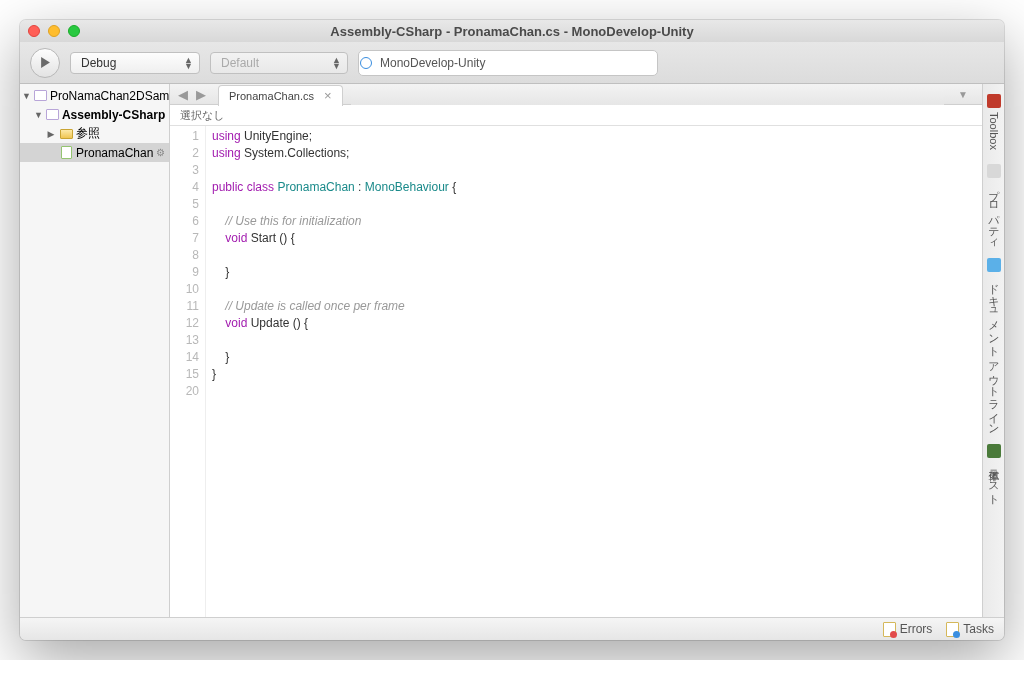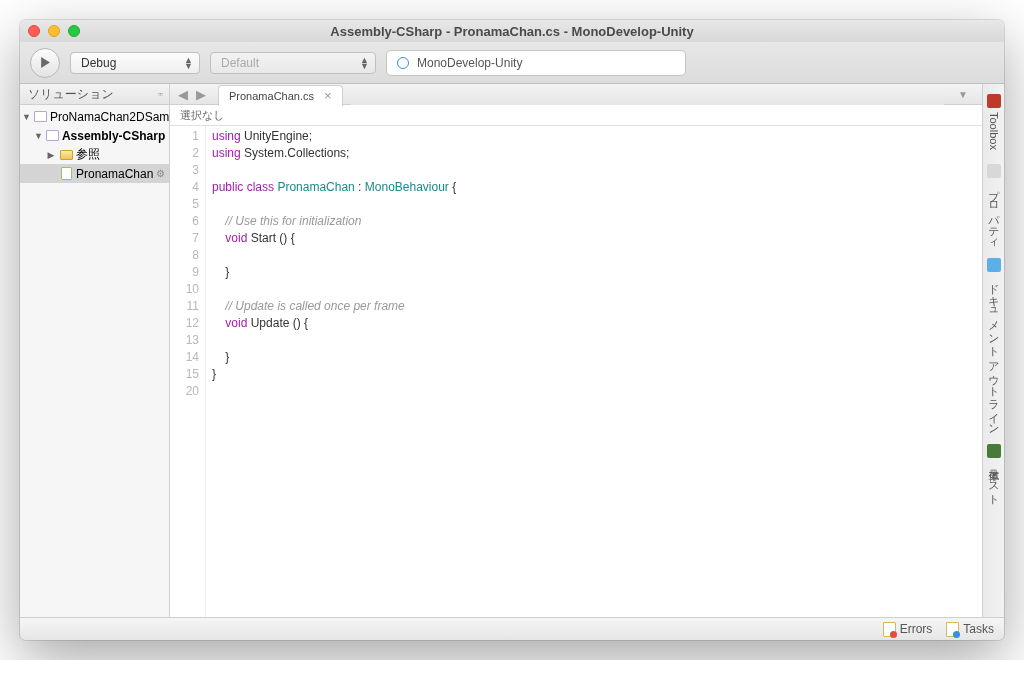--- a/index.html
+++ b/index.html
@@ -11,21 +11,21 @@
 .t-close { background: #ff5f57; border: 0.5px solid #e0443e; }
 .t-min { background: #ffbd2e; border: 0.5px solid #dea123; }
 .t-max { background: #28c940; border: 0.5px solid #1aab29; }
 .title { flex: 1; text-align: center; font-size: 13px; color: #4a4a4a; font-weight: bold; }
 .toolbar { height: 42px; background: linear-gradient(#e7e7e7,#dcdcdc); border-bottom: 1px solid #bfbfbf; display: flex; align-items: center; padding: 0 10px; gap: 10px; }
 .play-btn { width: 30px; height: 30px; border-radius: 50%; background: linear-gradient(#fdfdfd,#e3e3e3); border: 1px solid #b8b8b8; display: flex; align-items: center; justify-content: center; cursor: pointer; }
 .play-btn svg { width: 11px; height: 11px; }
 .dropdown { height: 22px; background: linear-gradient(#fdfdfd,#efefef); border: 1px solid #c0c0c0; border-radius: 4px; display: flex; align-items: center; padding: 0 6px 0 10px; font-size: 12px; color: #333; gap: 6px; cursor: pointer; }
 .dropdown.disabled { color: #aaa; background: linear-gradient(#f2f2f2,#e8e8e8); }
 .dropdown .arrows { font-size: 9px; line-height: 6px; color: #666; }
-.center-pill { flex: 0 0 300px; height: 26px; background: #fff; border: 1px solid #c5c5c5; border-radius: 5px; display: flex; align-items: center; padding: 0 10px; font-size: 12px; color: #555; gap: 8px; }
+.center-pill { flex: 0 0 300px; height: 26px; background: #fff; border: 1px solid #c5c5c5; border-radius: 5px; display: flex; align-items: center; padding: 0 1px; font-size: 12px; color: #555; gap: 8px; }
 .spacer { flex: 1; }
 .search-box { width: 220px; height: 22px; background: #fff; border: 1px solid #c5c5c5; border-radius: 4px; display: flex; align-items: center; padding: 0 8px; font-size: 12px; color: #999; gap: 6px; }
 .main-area { flex: 1; display: flex; min-height: 0; }
 .side-panel { width: 150px; background: #f6f6f6; border-right: 1px solid #cfcfcf; display: flex; flex-direction: column; font-size: 12px; }
 .side-header { height: 21px; background: linear-gradient(#f3f3f3,#e6e6e6); border-bottom: 1px solid #cfcfcf; display: flex; align-items: center; padding: 0 8px; color: #555; justify-content: space-between; }
 .side-tree { padding: 2px 0; overflow: hidden; }
 .tree-item { display: flex; align-items: center; height: 19px; padding: 0 4px; gap: 3px; white-space: nowrap; cursor: pointer; }
 .tree-item.selected { background: #d4d4d4; }
 .tree-arrow { width: 10px; font-size: 9px; color: #666; text-align: center; }
 .tree-icon { width: 14px; height: 14px; display: flex; align-items: center; justify-content: center; }
@@ -77,39 +77,35 @@
     <div class="play-btn">
       <svg viewBox="0 0 10 10">
           <polygon points="1,0 9,5 1,10" fill="#6a6a6a"></polygon>
         </svg>
     </div>
     <div class="dropdown" style="width:130px">
       <span>Debug</span>
       <span class="spacer"></span>
       <span class="arrows">▲<br>▼</span>
     </div>
-    <div class="dropdown disabled" style="width:166px">
+    <div class="dropdown disabled" style="width:138px">
       <span>Default</span>
       <span class="spacer"></span>
       <span class="arrows">▲<br>▼</span>
     </div>
     <div class="center-pill">
       <div class="cir"></div>
       <span>MonoDevelop-Unity</span>
     </div>
     <div class="spacer"></div>
   </div>
 
   <div class="main-area">
 
     <div class="side-panel">
-      <div class="side-header">
-        <span>ソリューション</span>
-        <span class="sq-ind">▫ ▫</span>
-      </div>
       <div class="side-tree">
         <div class="tree-item" style="padding-left:2px">
           <span class="tree-arrow">▼</span>
           <span class="tree-icon">
               <div class="proj-icon"></div>
             </span>
           <span>ProNamaChan2DSample</span>
         </div>
         <div class="tree-item" style="padding-left:14px">
           <span class="tree-arrow">▼</span>

